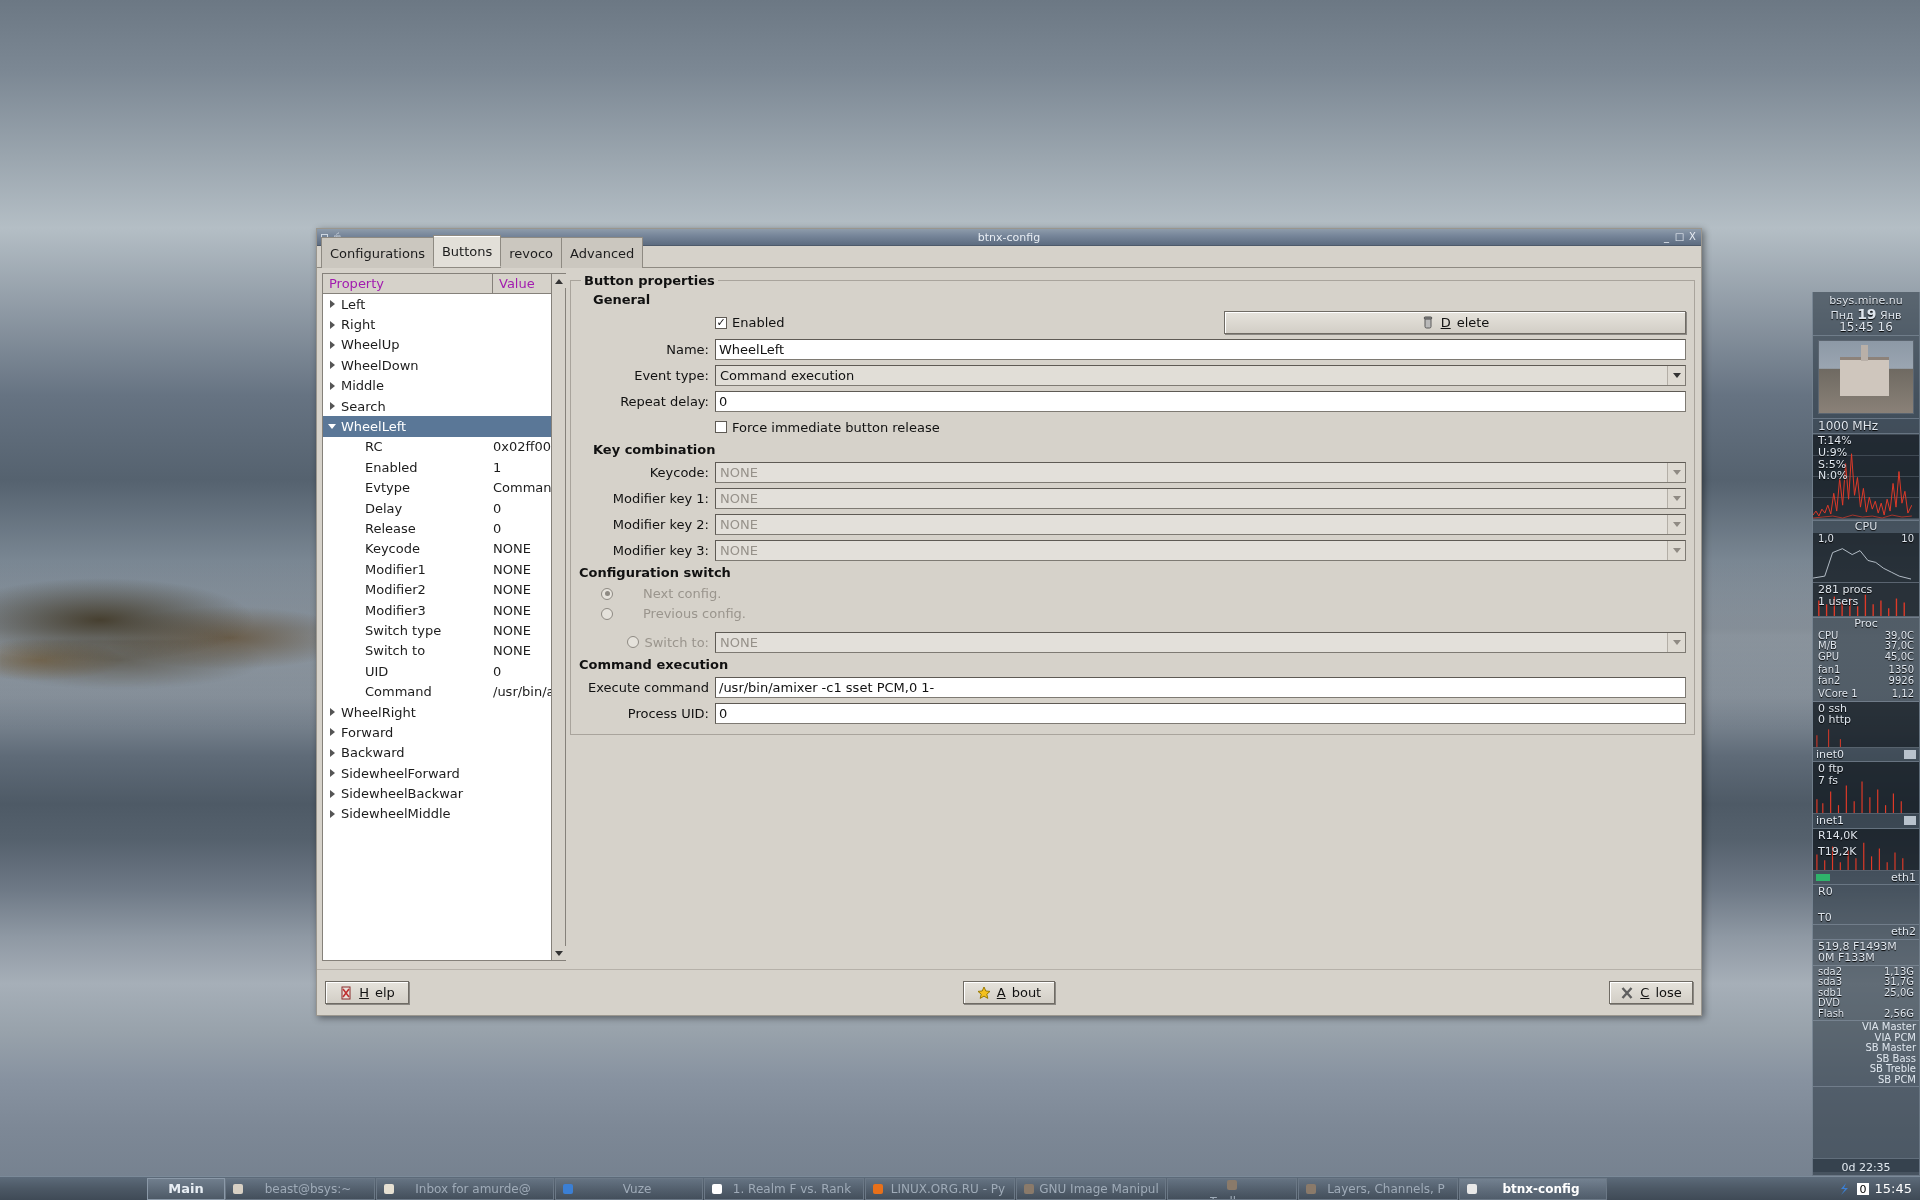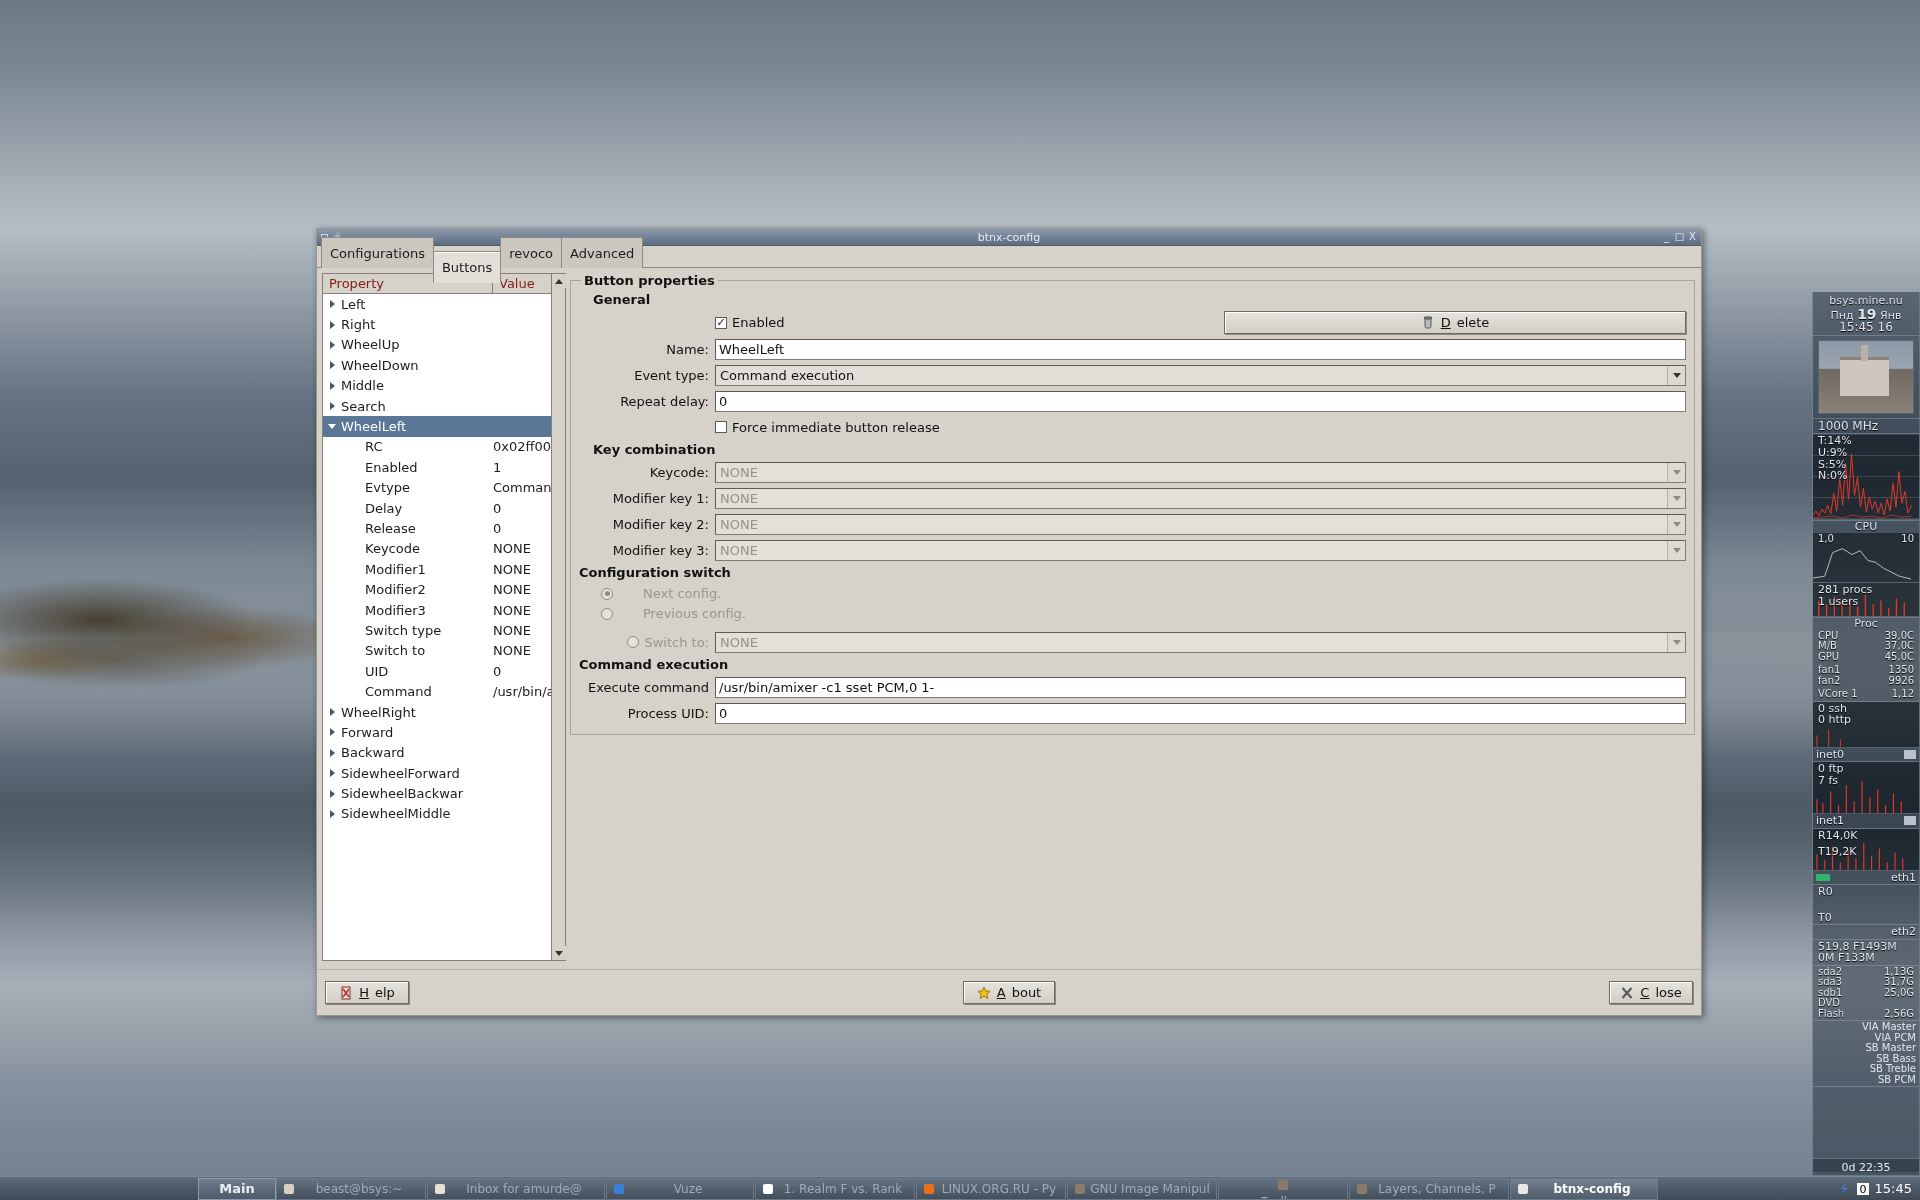--- a/index.html
+++ b/index.html
@@ -86,21 +86,21 @@
 
   
   #taskbar {
     position:absolute; left:0; right:0; bottom:0; height: 24px;
     background: linear-gradient(to bottom, #5d6b7a 0%, #4c5865 50%, #3f4a56 100%);
     border-top: 1px solid #7b8a99;
     display:flex; align-items:center;
     font-size: 12px; color:#c3ccd6;
     font-family: "DejaVu Sans", sans-serif;
   }
-  #tb-left { width: 276px; height:100%;padding-left:44px; }
+  #tb-left { width: 225px; height:100%;padding-left:44px; }
   .tb-main {
     width: 78px; height: 22px; margin-left: 2px;
     display:flex; align-items:center; justify-content:center;
     background: linear-gradient(to bottom,#707e8d,#4d5966);
     border:1px solid #8b99a8; color:#e8eef4; font-weight:bold; font-size:13px;
   }
   .tb-task {
     height: 22px; display:flex; align-items:center; gap:4px;
     padding: 0 6px; border:1px solid #6b7886; margin-right:1px;
     background: linear-gradient(to bottom, rgba(110,124,140,.55), rgba(70,82,95,.55));
@@ -134,33 +134,33 @@
   .wbtn { width:9px; height:9px; display:flex; align-items:flex-end; justify-content:center; cursor:pointer; }
 
   #tabstrip { height: 22px; background:#d6d2ca; display:flex; align-items:flex-end; padding-left:4px;
     border-bottom:1px solid #8e8a82; }
   .tab {
     height: 20px; padding: 15px 8px; display:flex; align-items:center;
     font-size: 13px; color:#1d1d1d; background:#cbc7bf;
     border:1px solid #8e8a82; border-bottom:none; margin-right:-1px;
     position:relative; top:1px;
   }
-  .tab.active { background:#e2dfd8; height:22px; top:16px; border-bottom:1px solid #e2dfd8; z-index:2;
+  .tab.active { background:#e2dfd8; height:22px; top:0; border-bottom:1px solid #e2dfd8; z-index:2;
     box-shadow: inset 0 1px 0 #fff; }
 
   #body { position:absolute; left:0; right:0; top:39px; bottom:46px; display:flex; }
 
   
   #treewrap { width: 244px; margin: 5px 0 8px 5px; display:flex; }
   #tree {
     flex:1; background:#fff; border:1px solid #85817a;
     display:flex; flex-direction:column; overflow:hidden;
   }
   #tree-head { display:flex; height:20px; background:#d6d2ca; border-bottom:1px solid #85817a; flex:none;}
-  .th { font-size:13px; color:#7f1d1d; padding:1px 6px; display:flex; align-items:center; }
+  .th { font-size:13px; color:#a21caf; padding:1px 6px; display:flex; align-items:center; }
   .th.p { width: 170px; border-right:1px solid #85817a; }
   .th.v { flex:1; }
   #tree-rows { flex:1; overflow:hidden; }
   .trow { height: 20.4px; display:flex; align-items:center; font-size:13px; color:#1c1c1c; }
   .trow.sel { background:#5a7797; color:#fff; }
   .tw { width: 18px; flex:none; display:flex; align-items:center; justify-content:center; }
   .arrow-r { width:0;height:0;border-left:5px solid transparent;border-top:4px solid transparent;
     border-bottom:4px solid transparent; border-left-color:#555; }
   .arrow-d { width:0;height:0;border-top:5px solid #fff;border-left:4px solid transparent;border-right:4px solid transparent;}
   .tname { width: 152px; }

